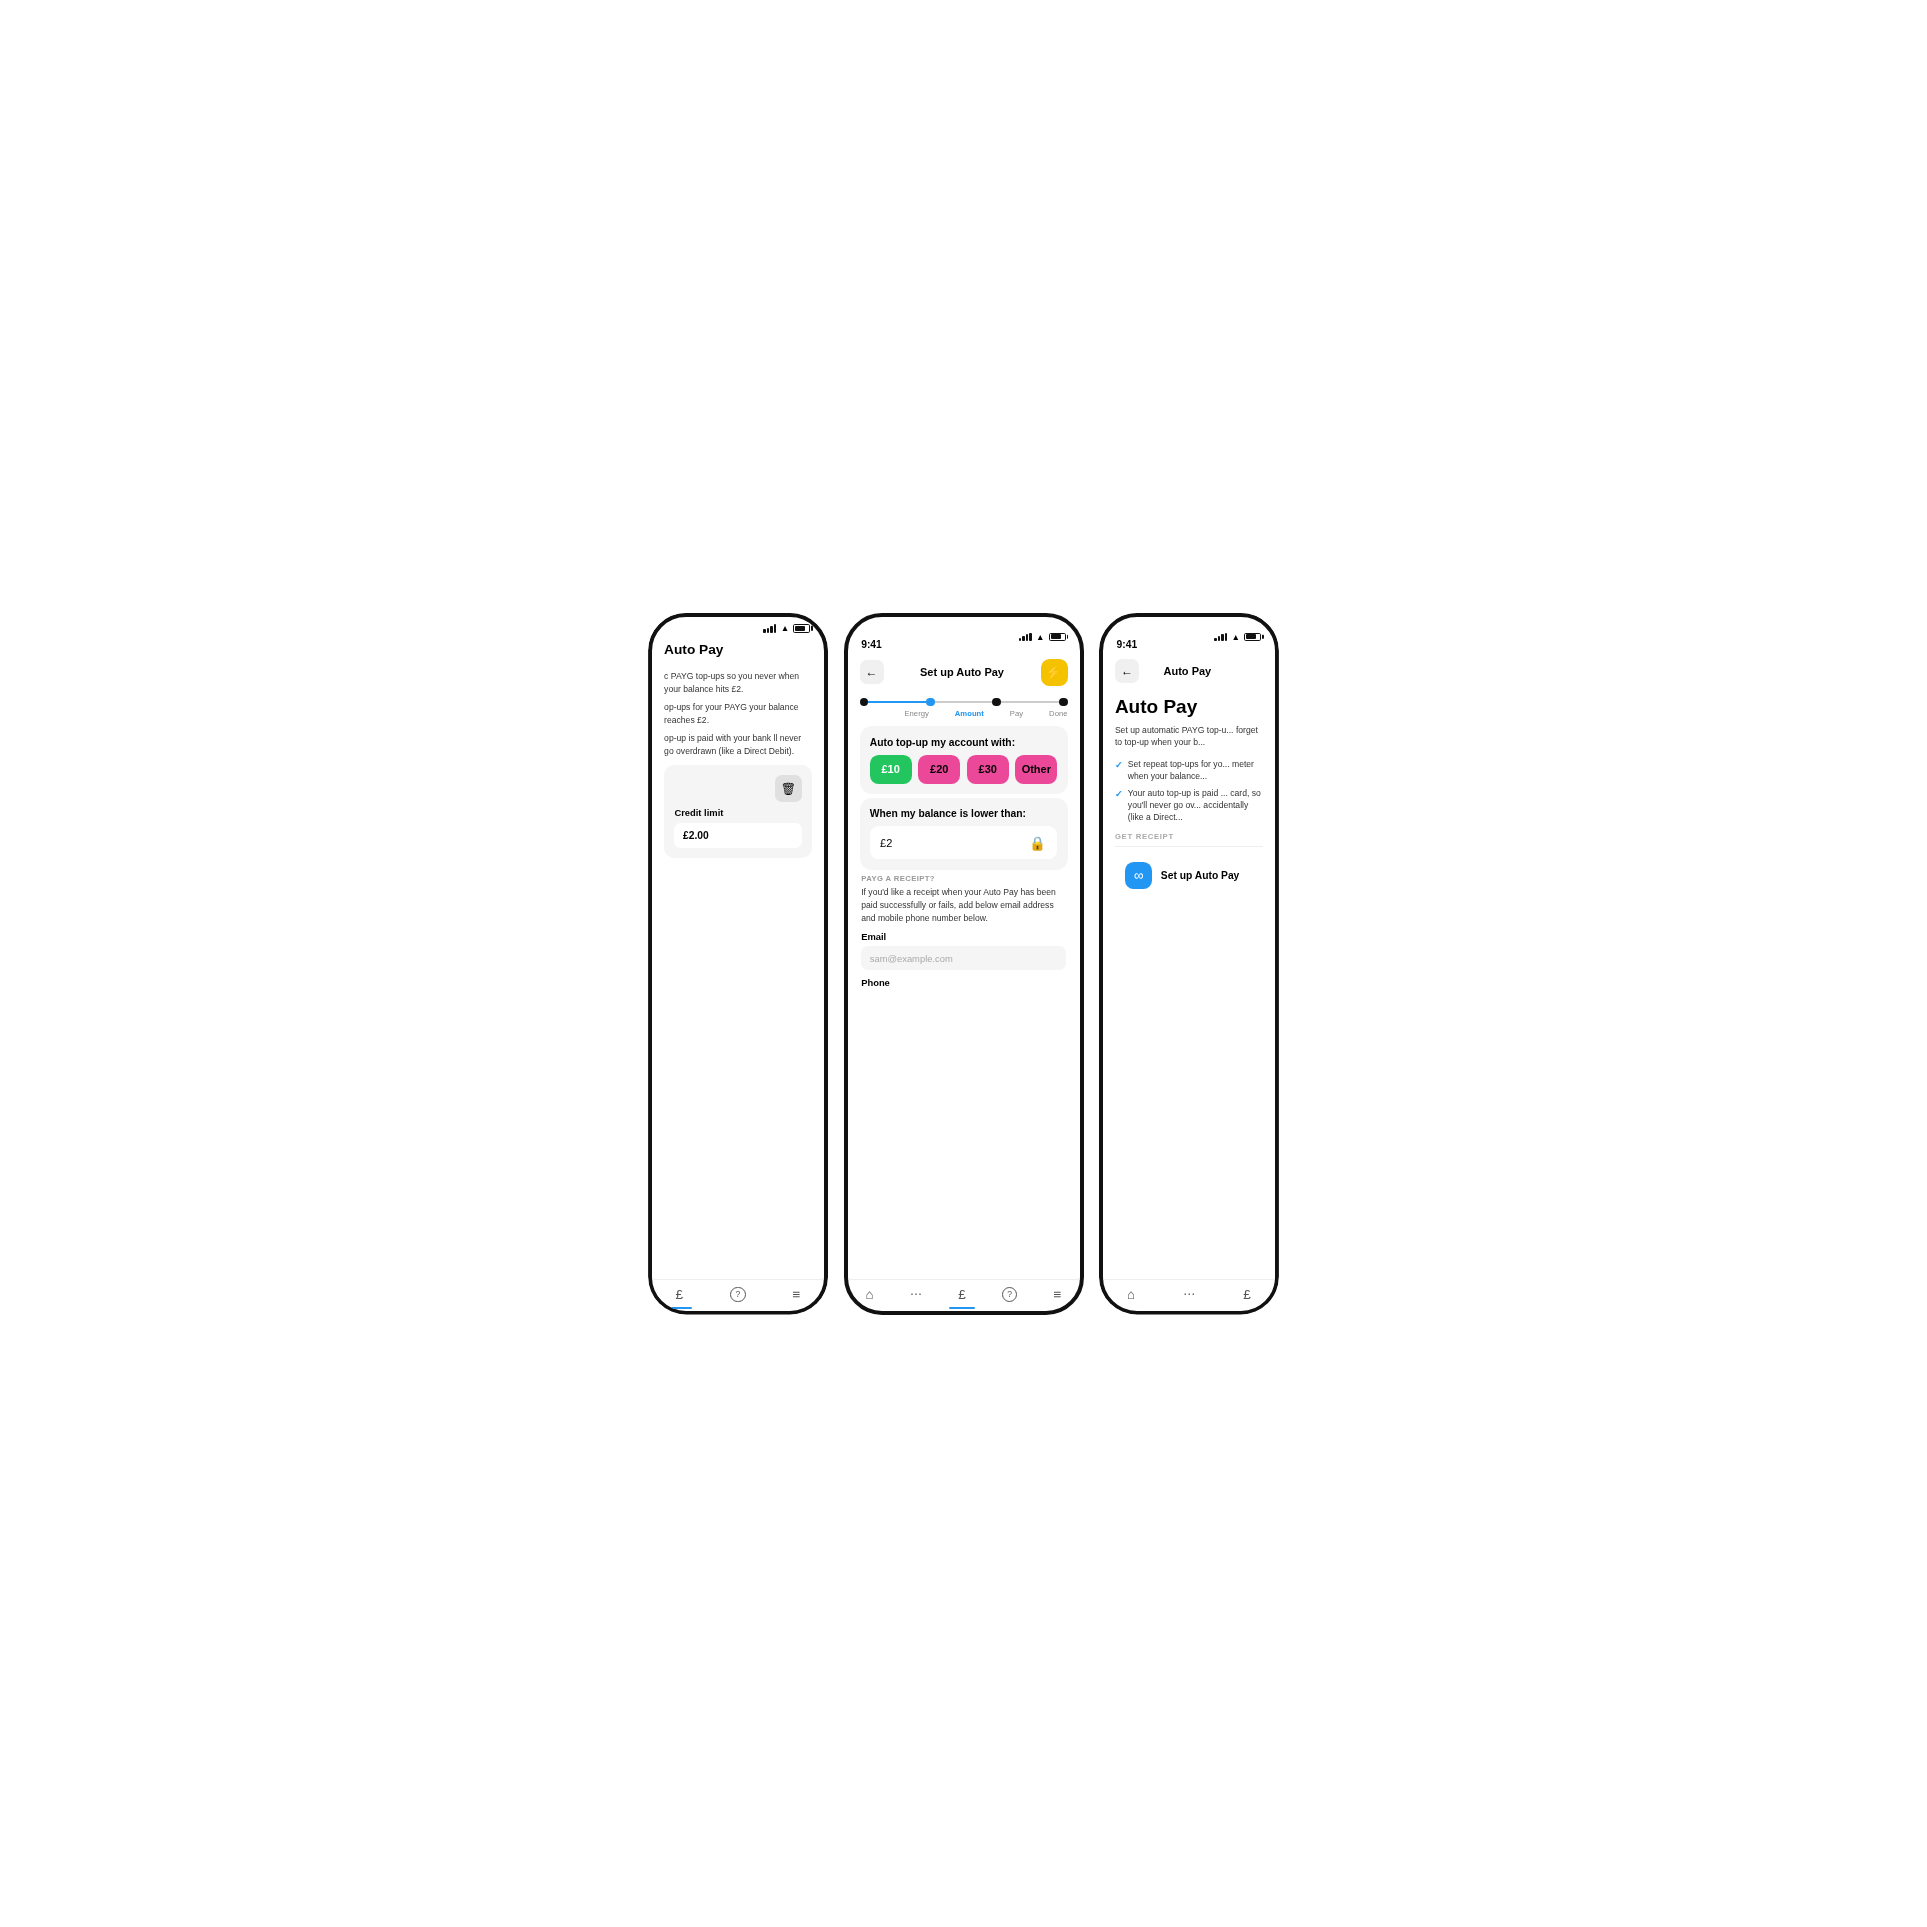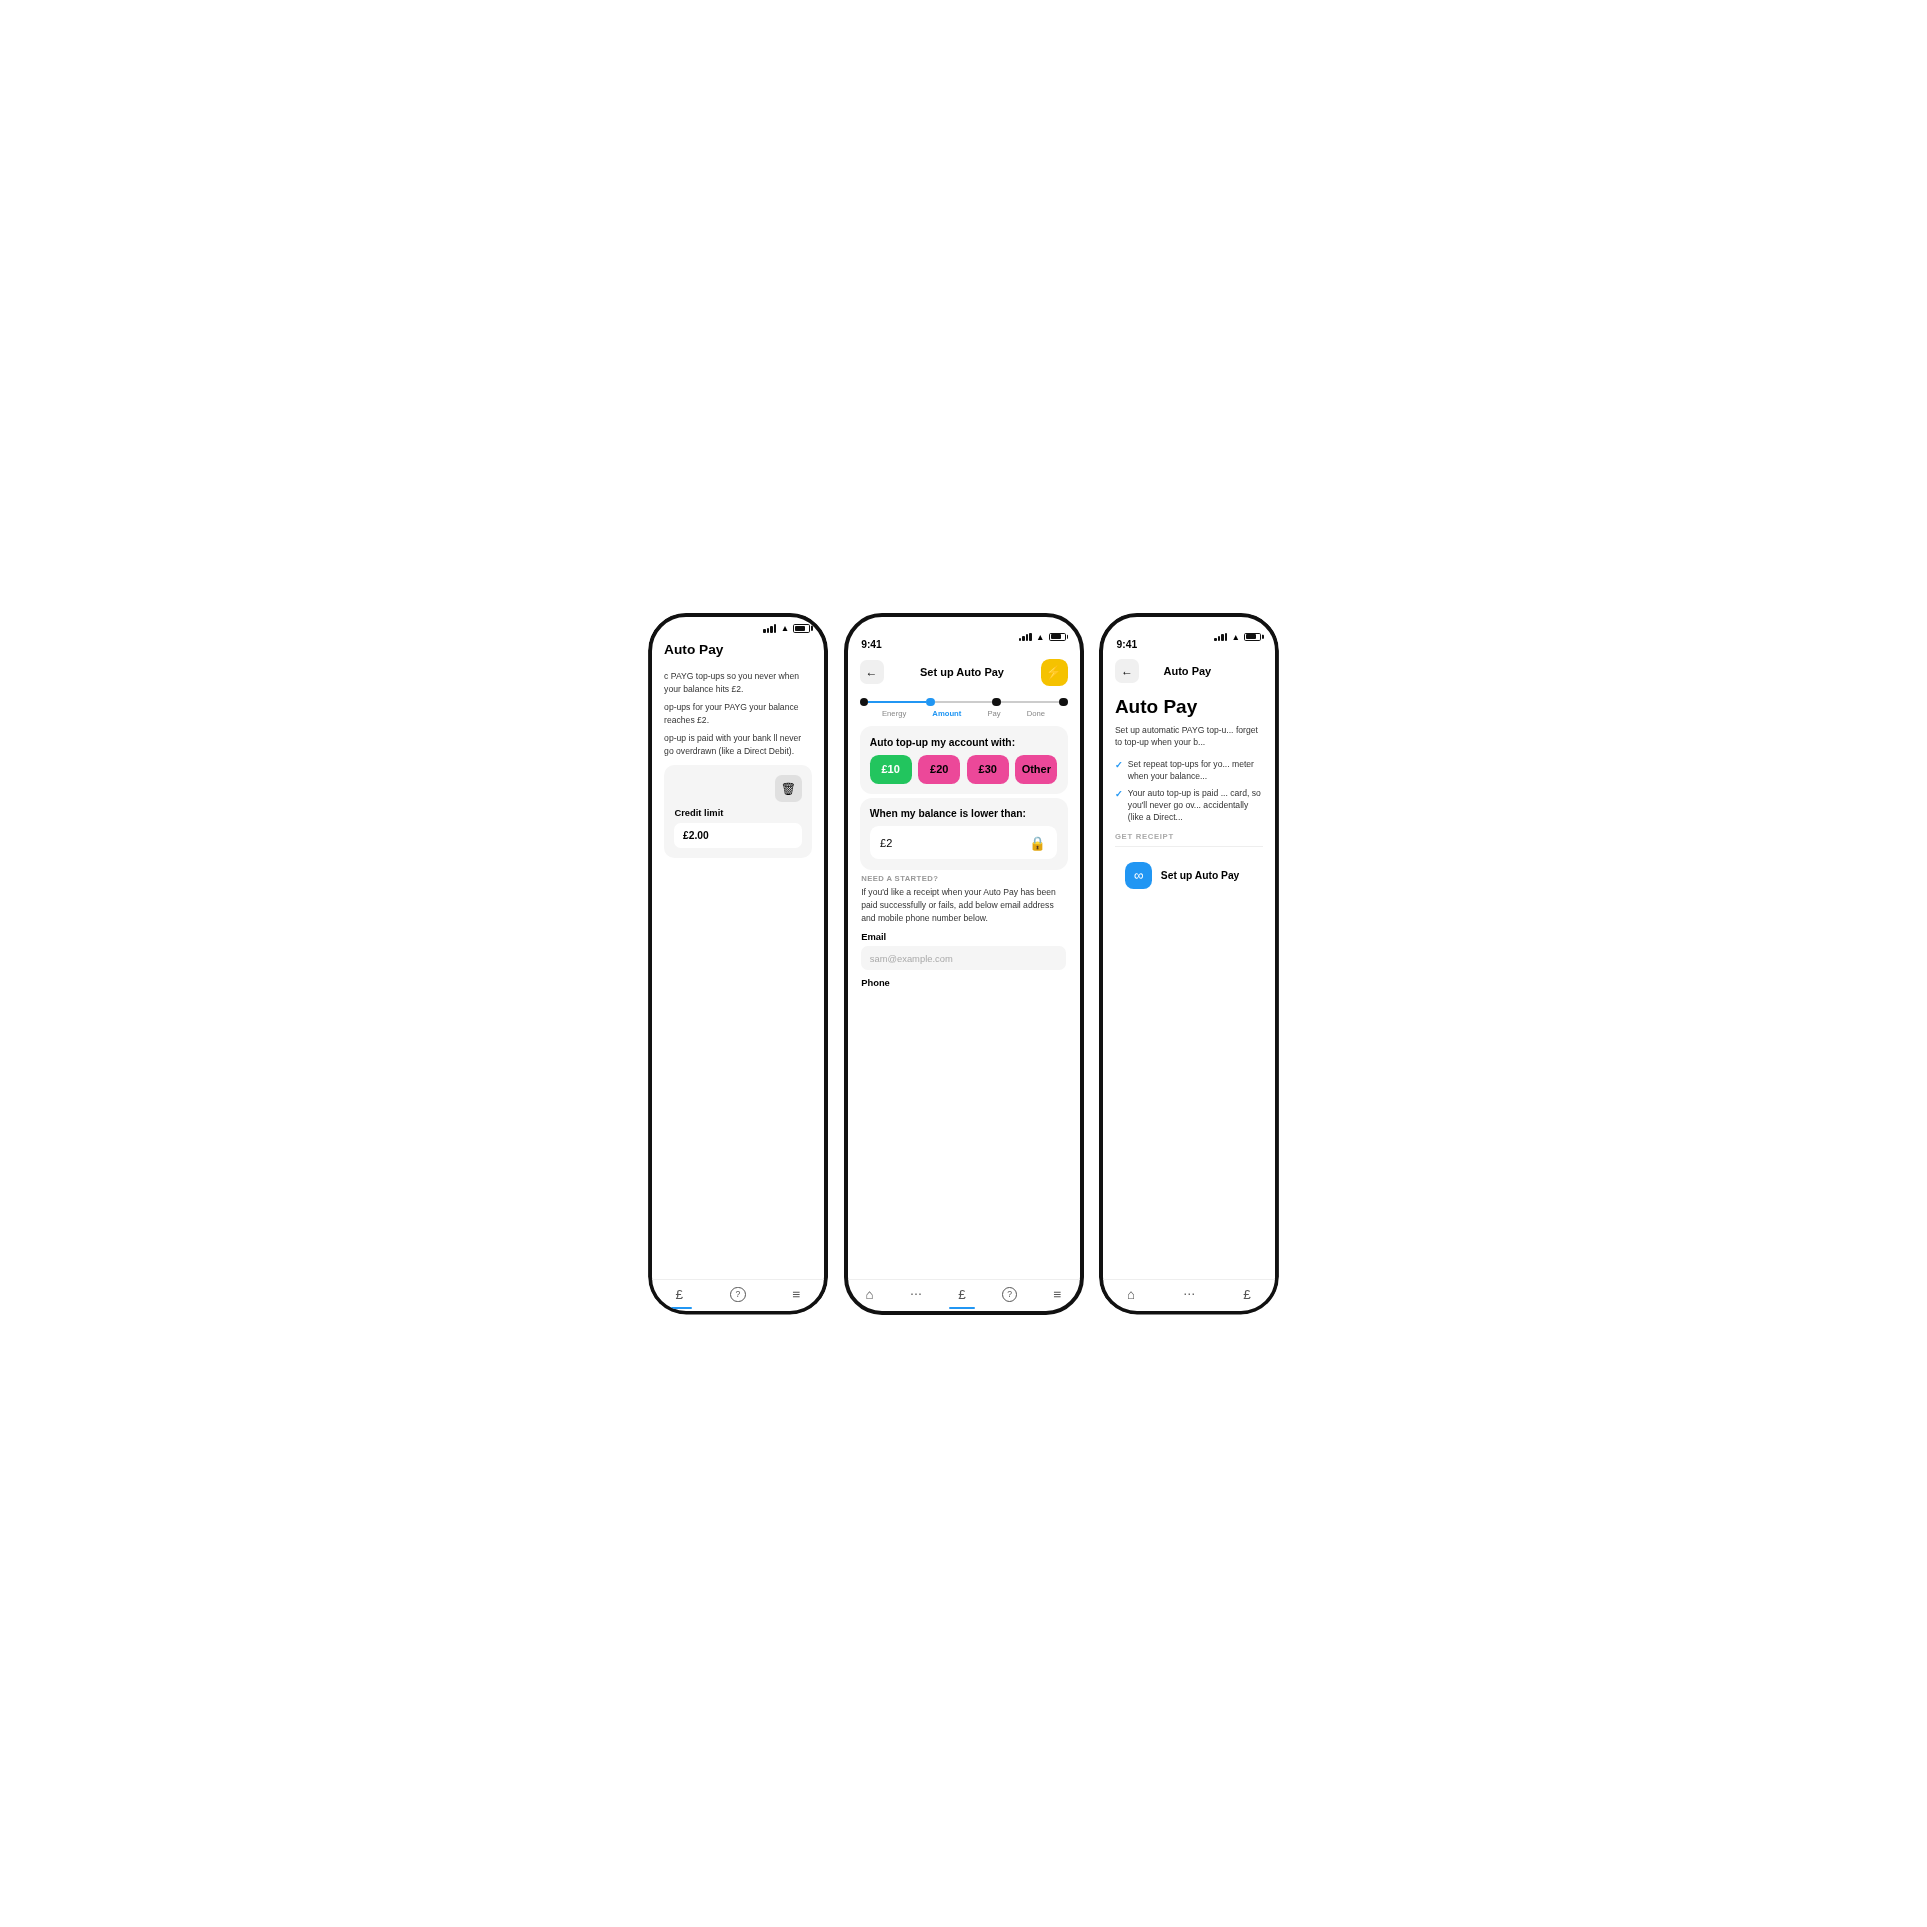--- a/index.html
+++ b/index.html
@@ -417,21 +417,21 @@
     <div style="padding: 6.8px 12px 0;">
       <div style="display:flex;align-items:center;">
         <div style="width:8.6px;height:8.6px;border-radius:50%;background:#111;flex-shrink:0;"></div>
         <div style="flex:1;height:1.7px;background:#2196F3;"></div>
         <div style="width:8.6px;height:8.6px;border-radius:50%;background:#2196F3;flex-shrink:0;"></div>
         <div style="flex:1;height:1.7px;background:#ccc;"></div>
         <div style="width:8.6px;height:8.6px;border-radius:50%;background:#111;flex-shrink:0;"></div>
         <div style="flex:1;height:1.7px;background:#ccc;"></div>
         <div style="width:8.6px;height:8.6px;border-radius:50%;background:#111;flex-shrink:0;"></div>
       </div>
-      <div style="display:flex;justify-content:center;margin-top:2.6px;gap:26px;">
+      <div style="display:flex;justify-content:flex-end;margin-top:2.6px;gap:26px;">
         <span style="font-size:7.7px;color:#888;">Energy</span>
         <span style="font-size:7.7px;color:#2196F3;font-weight:700;">Amount</span>
         <span style="font-size:7.7px;color:#888;">Pay</span>
         <span style="font-size:7.7px;color:#888;">Done</span>
       </div>
     </div>
 
     <div class="content">
 
       <div class="card">
@@ -446,21 +446,21 @@
 
       <div class="card">
         <div class="card-title">When my balance is lower than:</div>
         <div class="balance-input-row">
           <span>£2</span>
           <span class="lock-icon">🔒</span>
         </div>
       </div>
 
       <div class="receipt-section">
-        <div class="receipt-label">NEED A STARTED?</div>
+        <div class="receipt-label">PAYG A RECEIPT?</div>
         <p class="receipt-text">If you'd like a receipt when your Auto Pay has been paid successfully or fails, add below email address and mobile phone number below.</p>
 
         <div class="field-group">
           <div class="field-label">Email</div>
           <div class="field-input" style="cursor:text;">sam@example.com</div>
         </div>
 
         <div class="field-group">
           <div class="field-label">Phone</div>
         </div>

